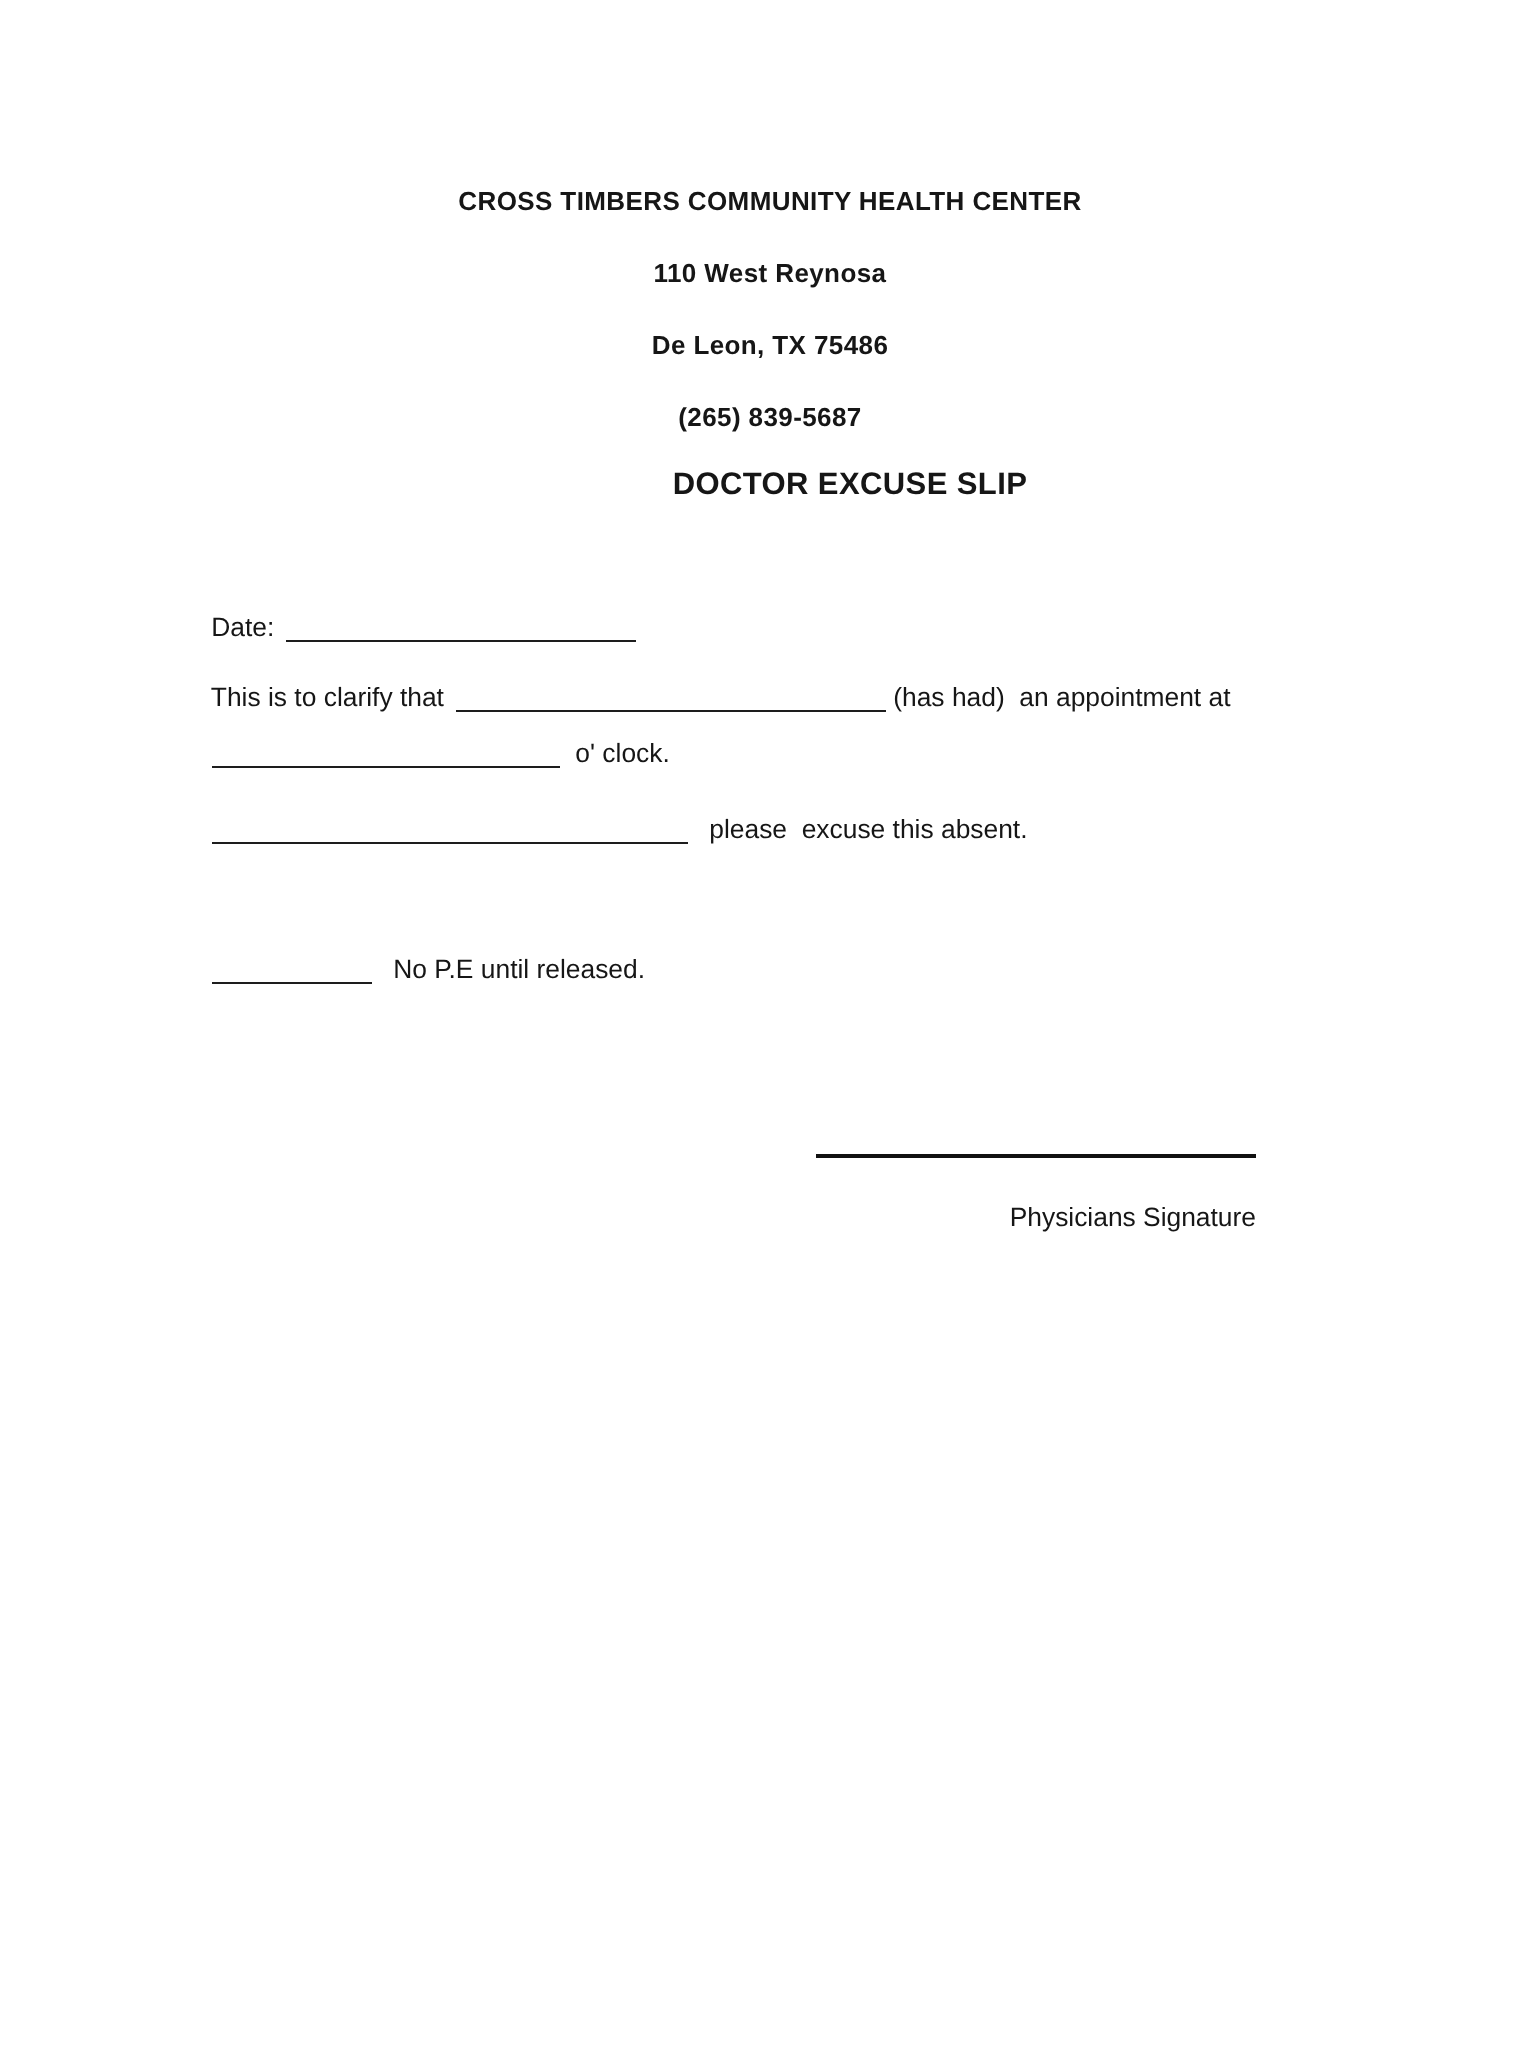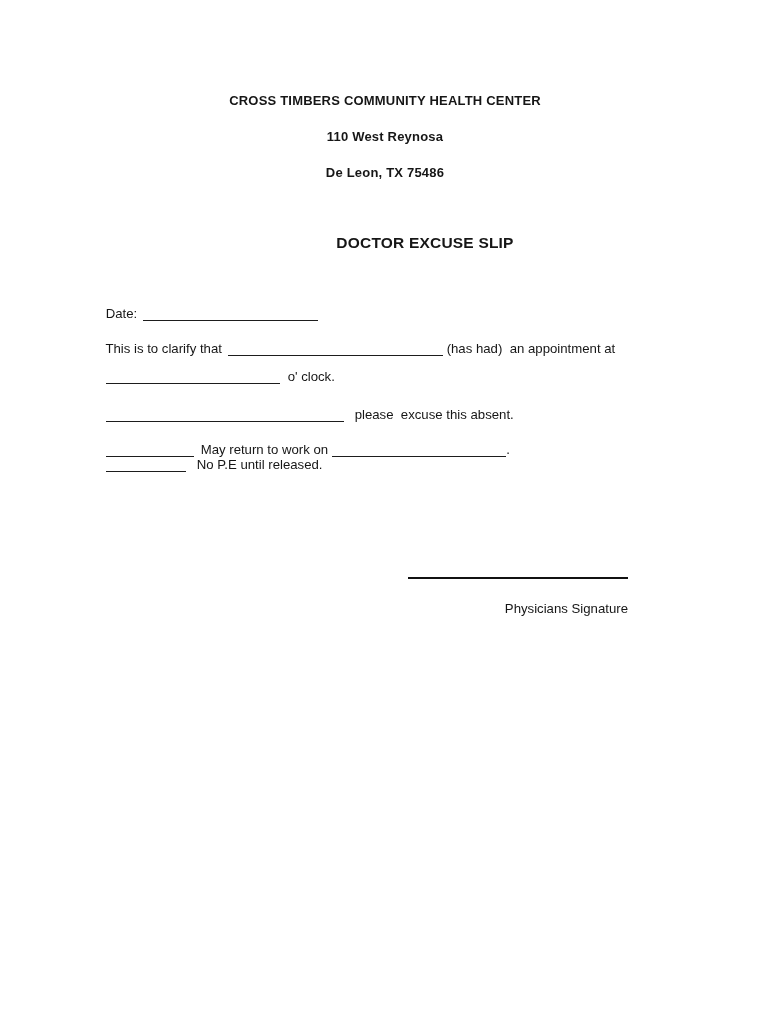--- a/index.html
+++ b/index.html
@@ -70,43 +70,41 @@
   }
 </style>
 </head>
 <body>
 
 <div class="page">
 
   <div class="hline" style="top:93px">CROSS TIMBERS COMMUNITY HEALTH CENTER</div>
   <div class="hline" style="top:129px">110 West Reynosa</div>
   <div class="hline" style="top:165px">De Leon, TX 75486</div>
+  <div class="hline" style="top:201px">(265) 839-5687</div>
   <div class="hline title" style="top:234px">DOCTOR EXCUSE SLIP</div>
 
   <div class="bline" style="top:323px">
     <span>This is to clarify that</span> <span class="blank w-name"></span><span>(has had)  an appointment at</span>
   </div>
 
   <div class="bline" style="top:288px">
     <span>Date:</span><span class="blank w-date"></span>
   </div>
 
   <div class="bline" style="top:351px">
     <span class="blank w-time"></span><span>o' clock.</span>
   </div>
 
   <div class="bline" style="top:389px">
     <span class="blank w-excuse"></span><span>please  excuse this absent.</span>
   </div>
 
-  <div class="bline" style="top:424px">
-    <span class="blank w-ret1"></span><span>May return to work on</span><span class="blank w-ret2"></span><span>.</span>
-  </div>
 
-  <div class="bline" style="top:439px">
+  <div class="bline" style="top:459px">
     <span class="blank w-nope"></span><span>No P.E until released.</span>
   </div>
 
 
   <div class="sig-block">
     <div class="sig-line"></div>
     <div class="sig-label">Physicians Signature</div>
   </div>
 
 </div>

